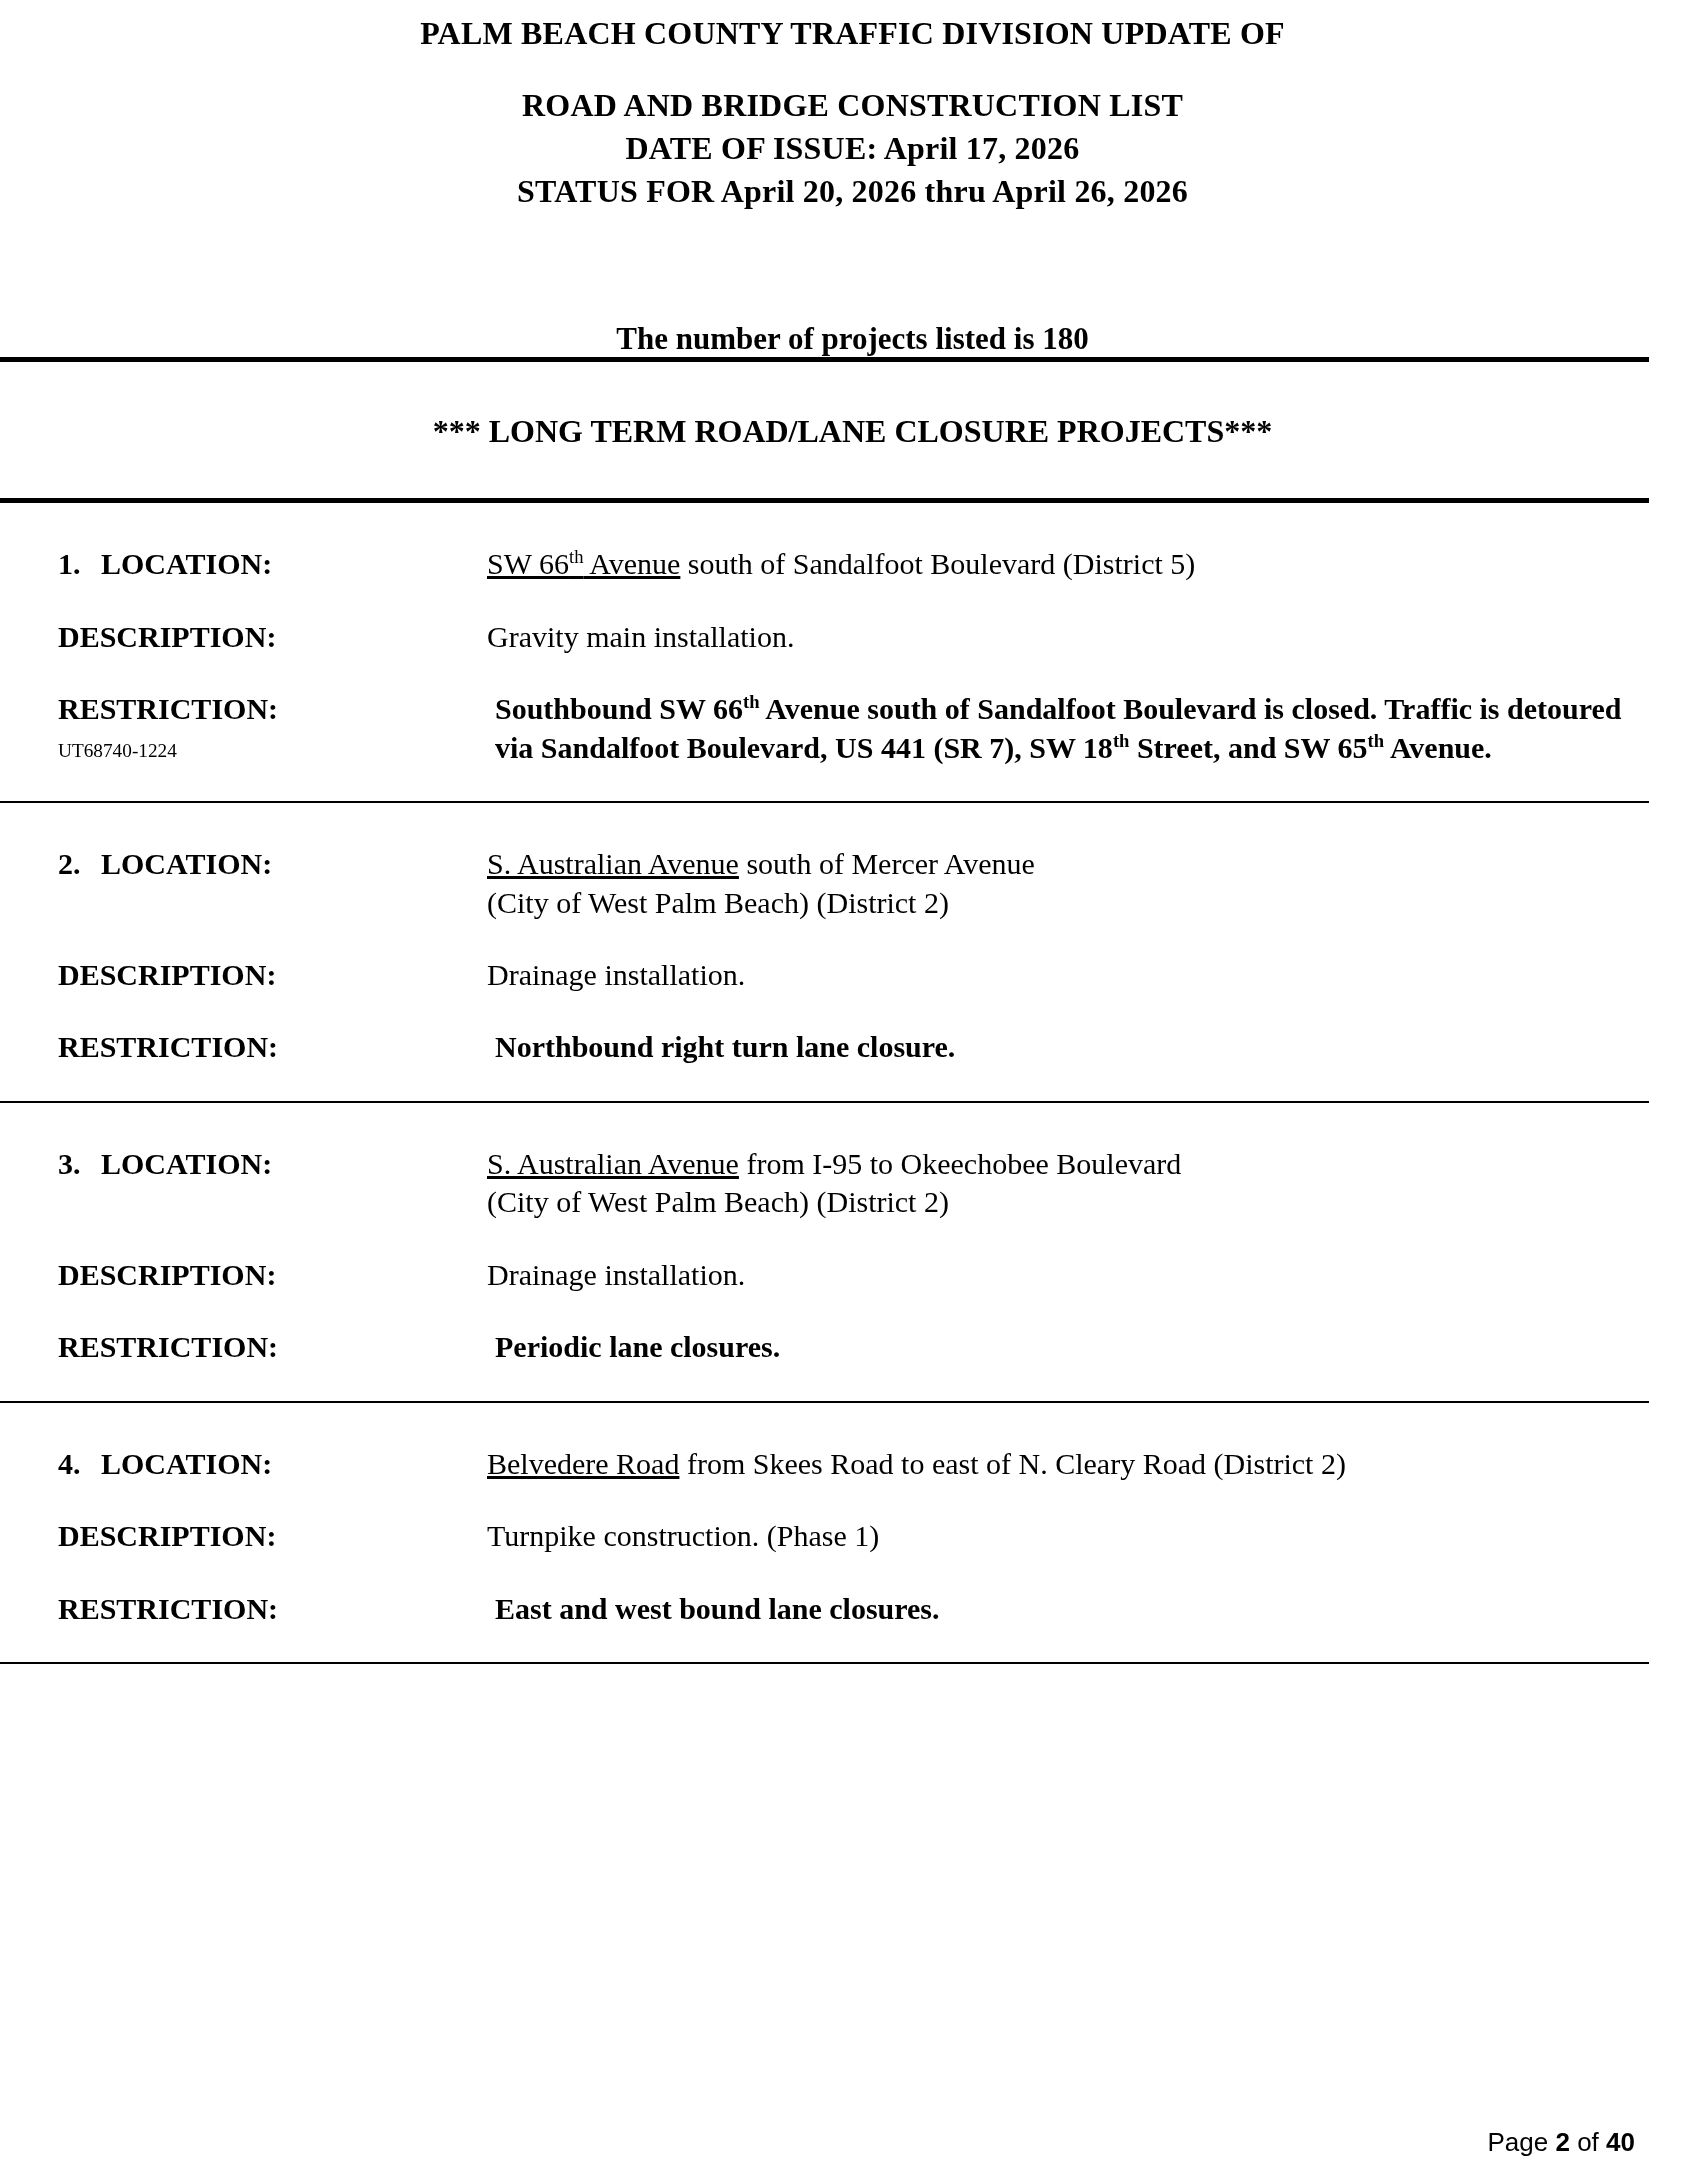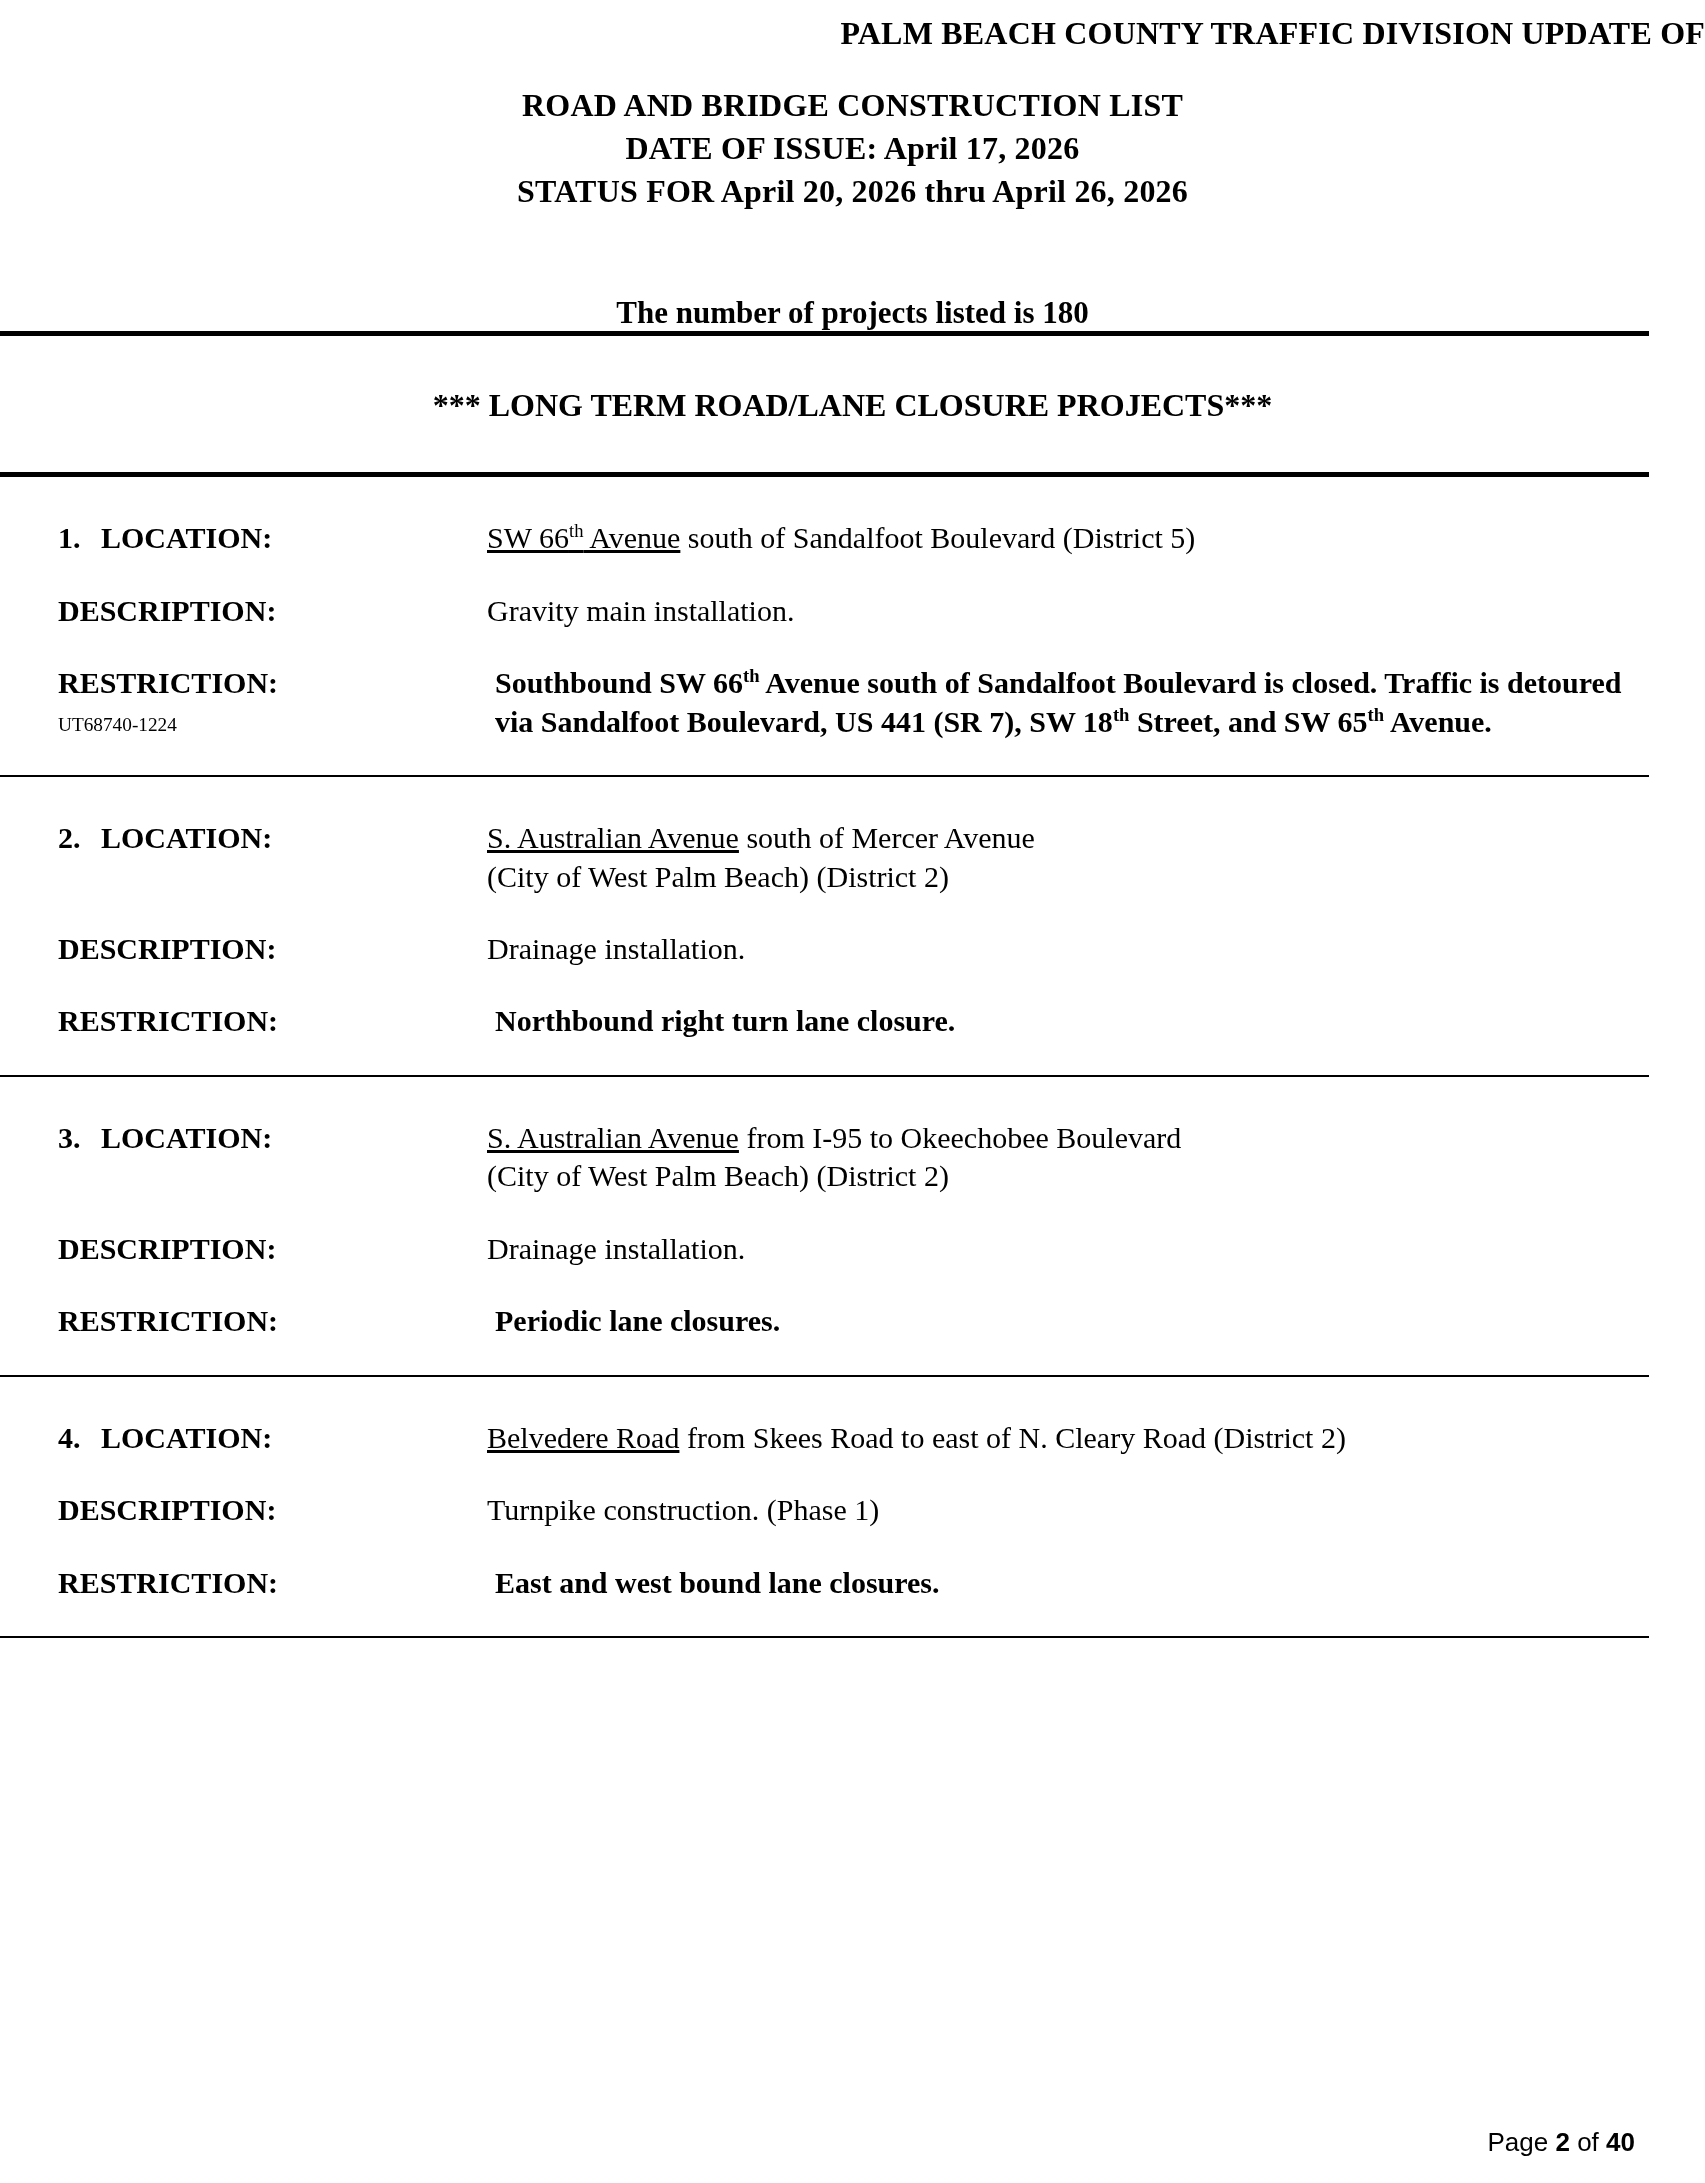--- a/index.html
+++ b/index.html
@@ -29,28 +29,28 @@
     padding-top: 17px;
     text-align: center;
   }
   .hdr-line {
     font-weight: bold;
     font-size: 32px;
     line-height: 1.0;
     letter-spacing: 0.2px;
     white-space: nowrap;
   }
-  .hdr-title-1 { margin-bottom: 40px; text-align: right; }
+  .hdr-title-1 { margin-bottom: 40px; }
   .hdr-title-2 { margin-bottom: 10.8px; }
   .hdr-title-3 { margin-bottom: 10.8px; }
   .hdr-title-4 { margin-bottom: 6px; }
   .hdr-count {
     font-weight: bold;
     font-size: 31px;
-    margin-top: 88px;
+    margin-top: 114px;
     white-space: nowrap;
   }
 
   
   .rule-thick {
     height: 5.4px;
     background: #000;
     width: 1649px;
     margin-left: 0;
   }

